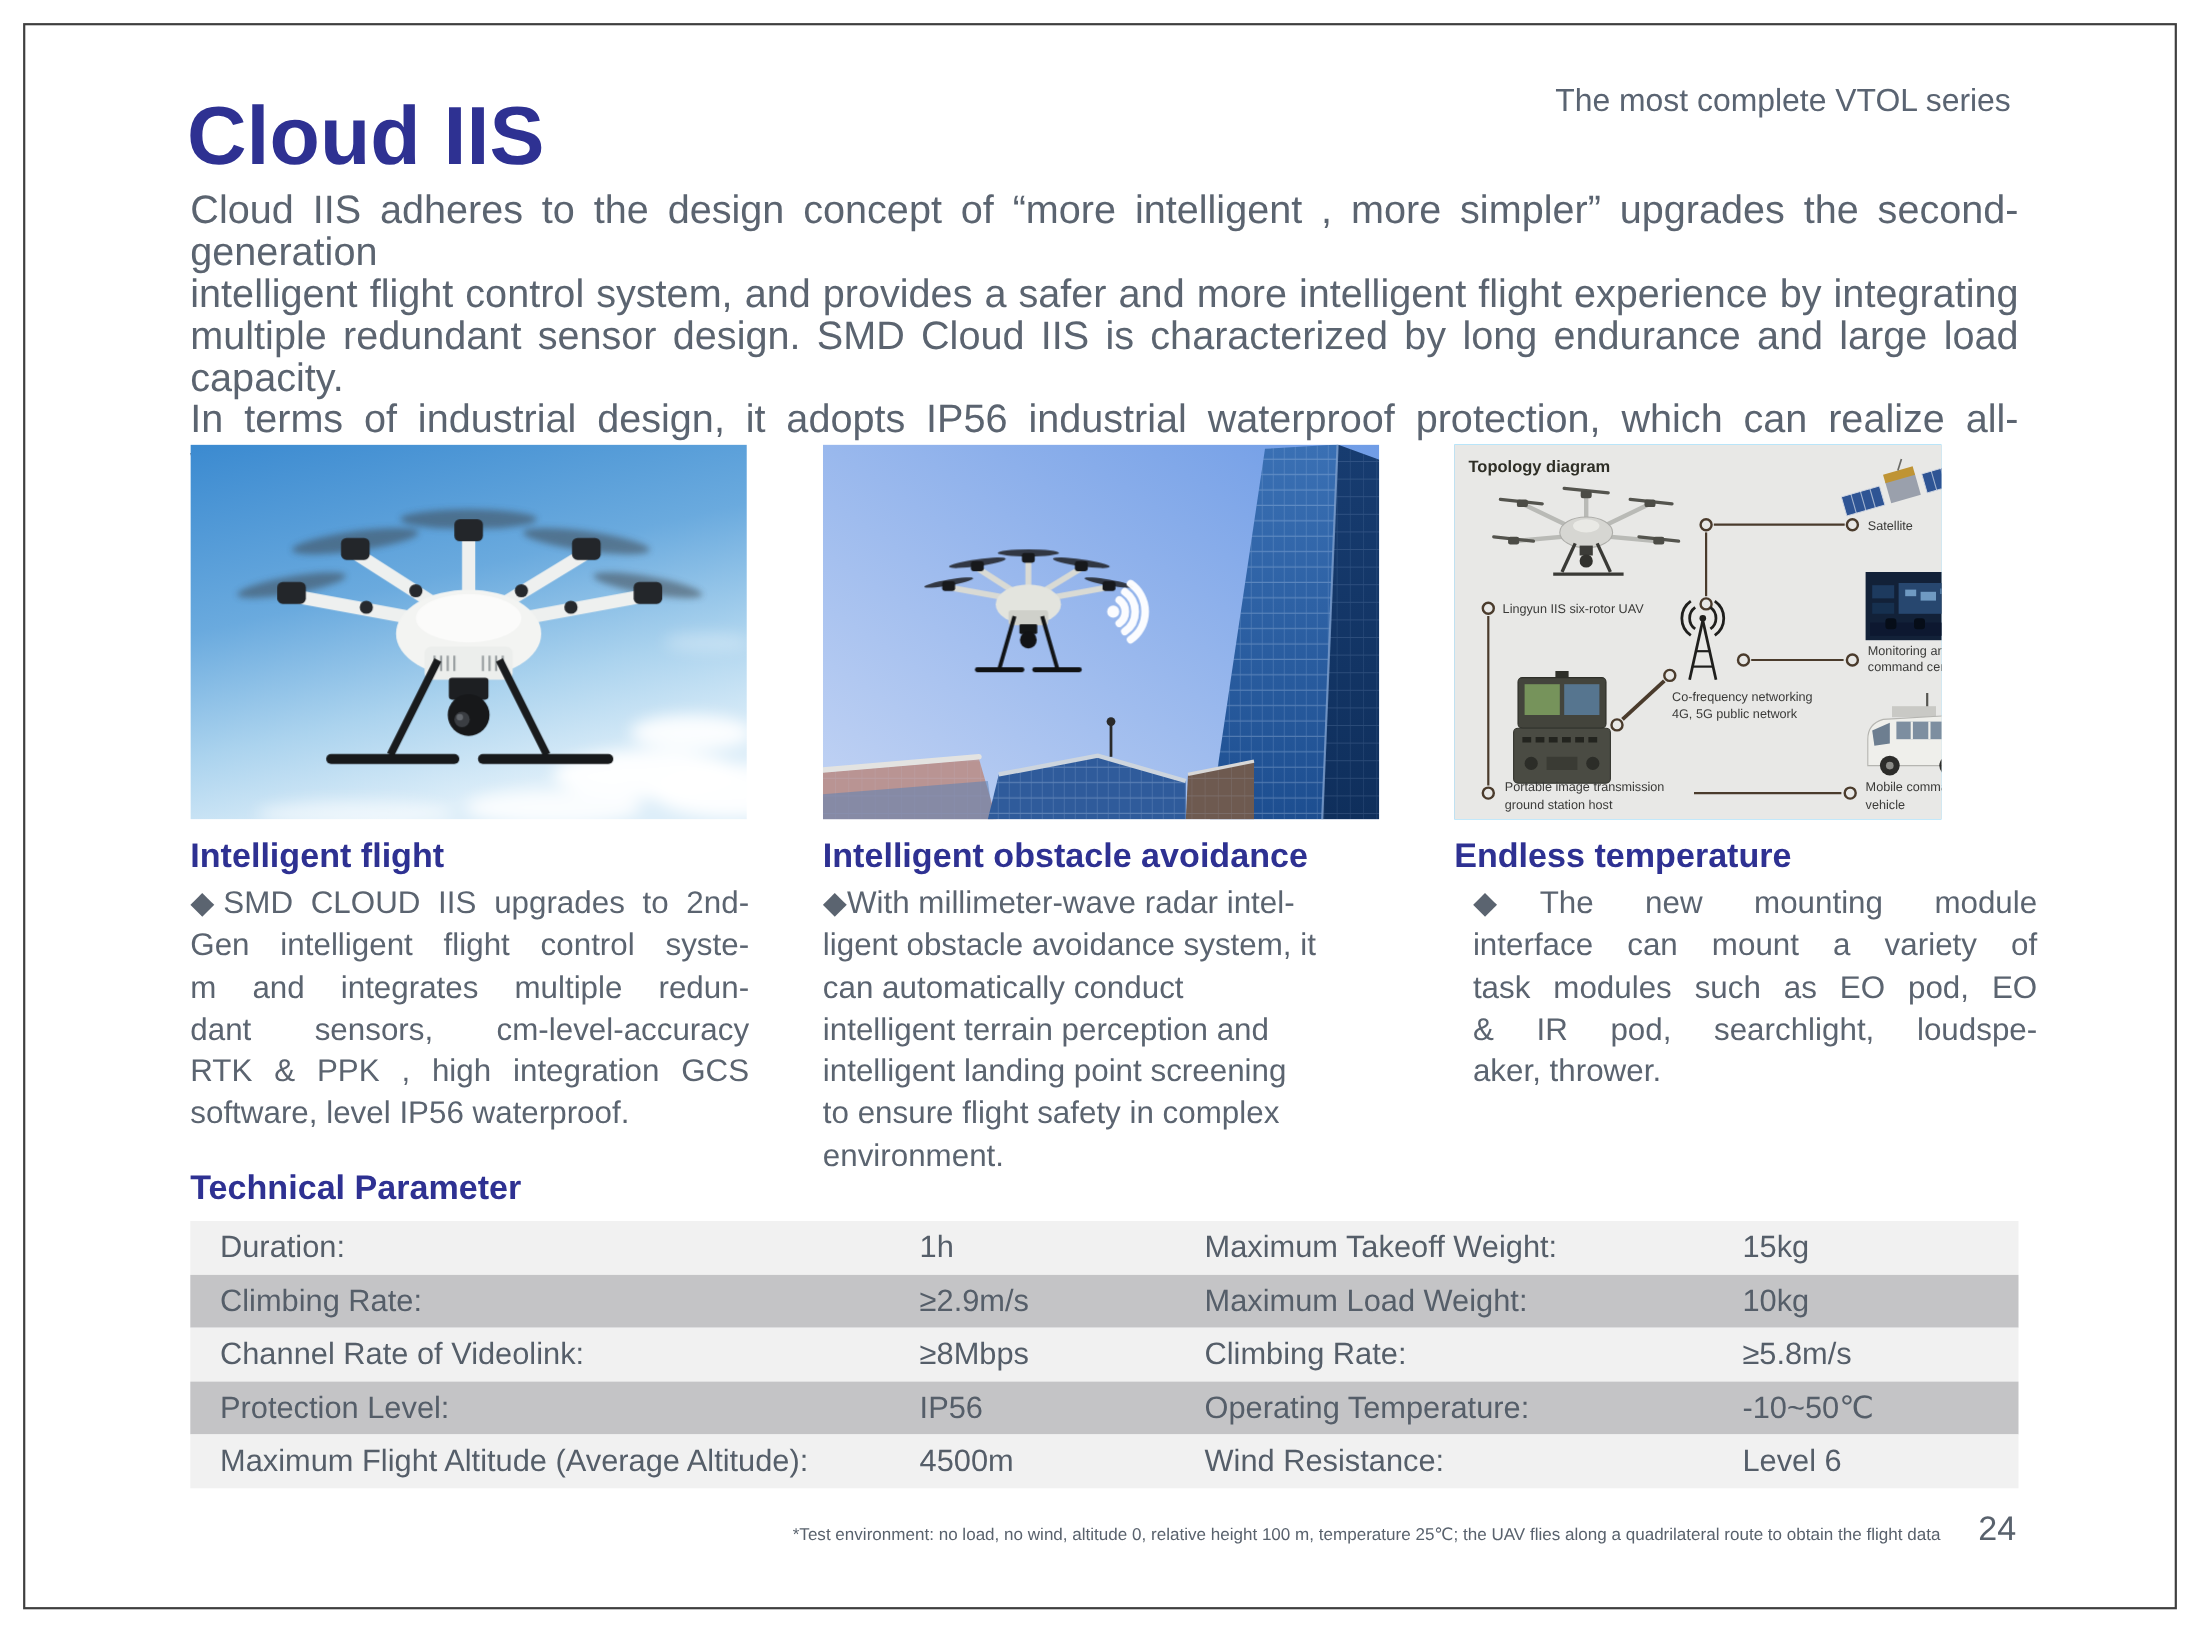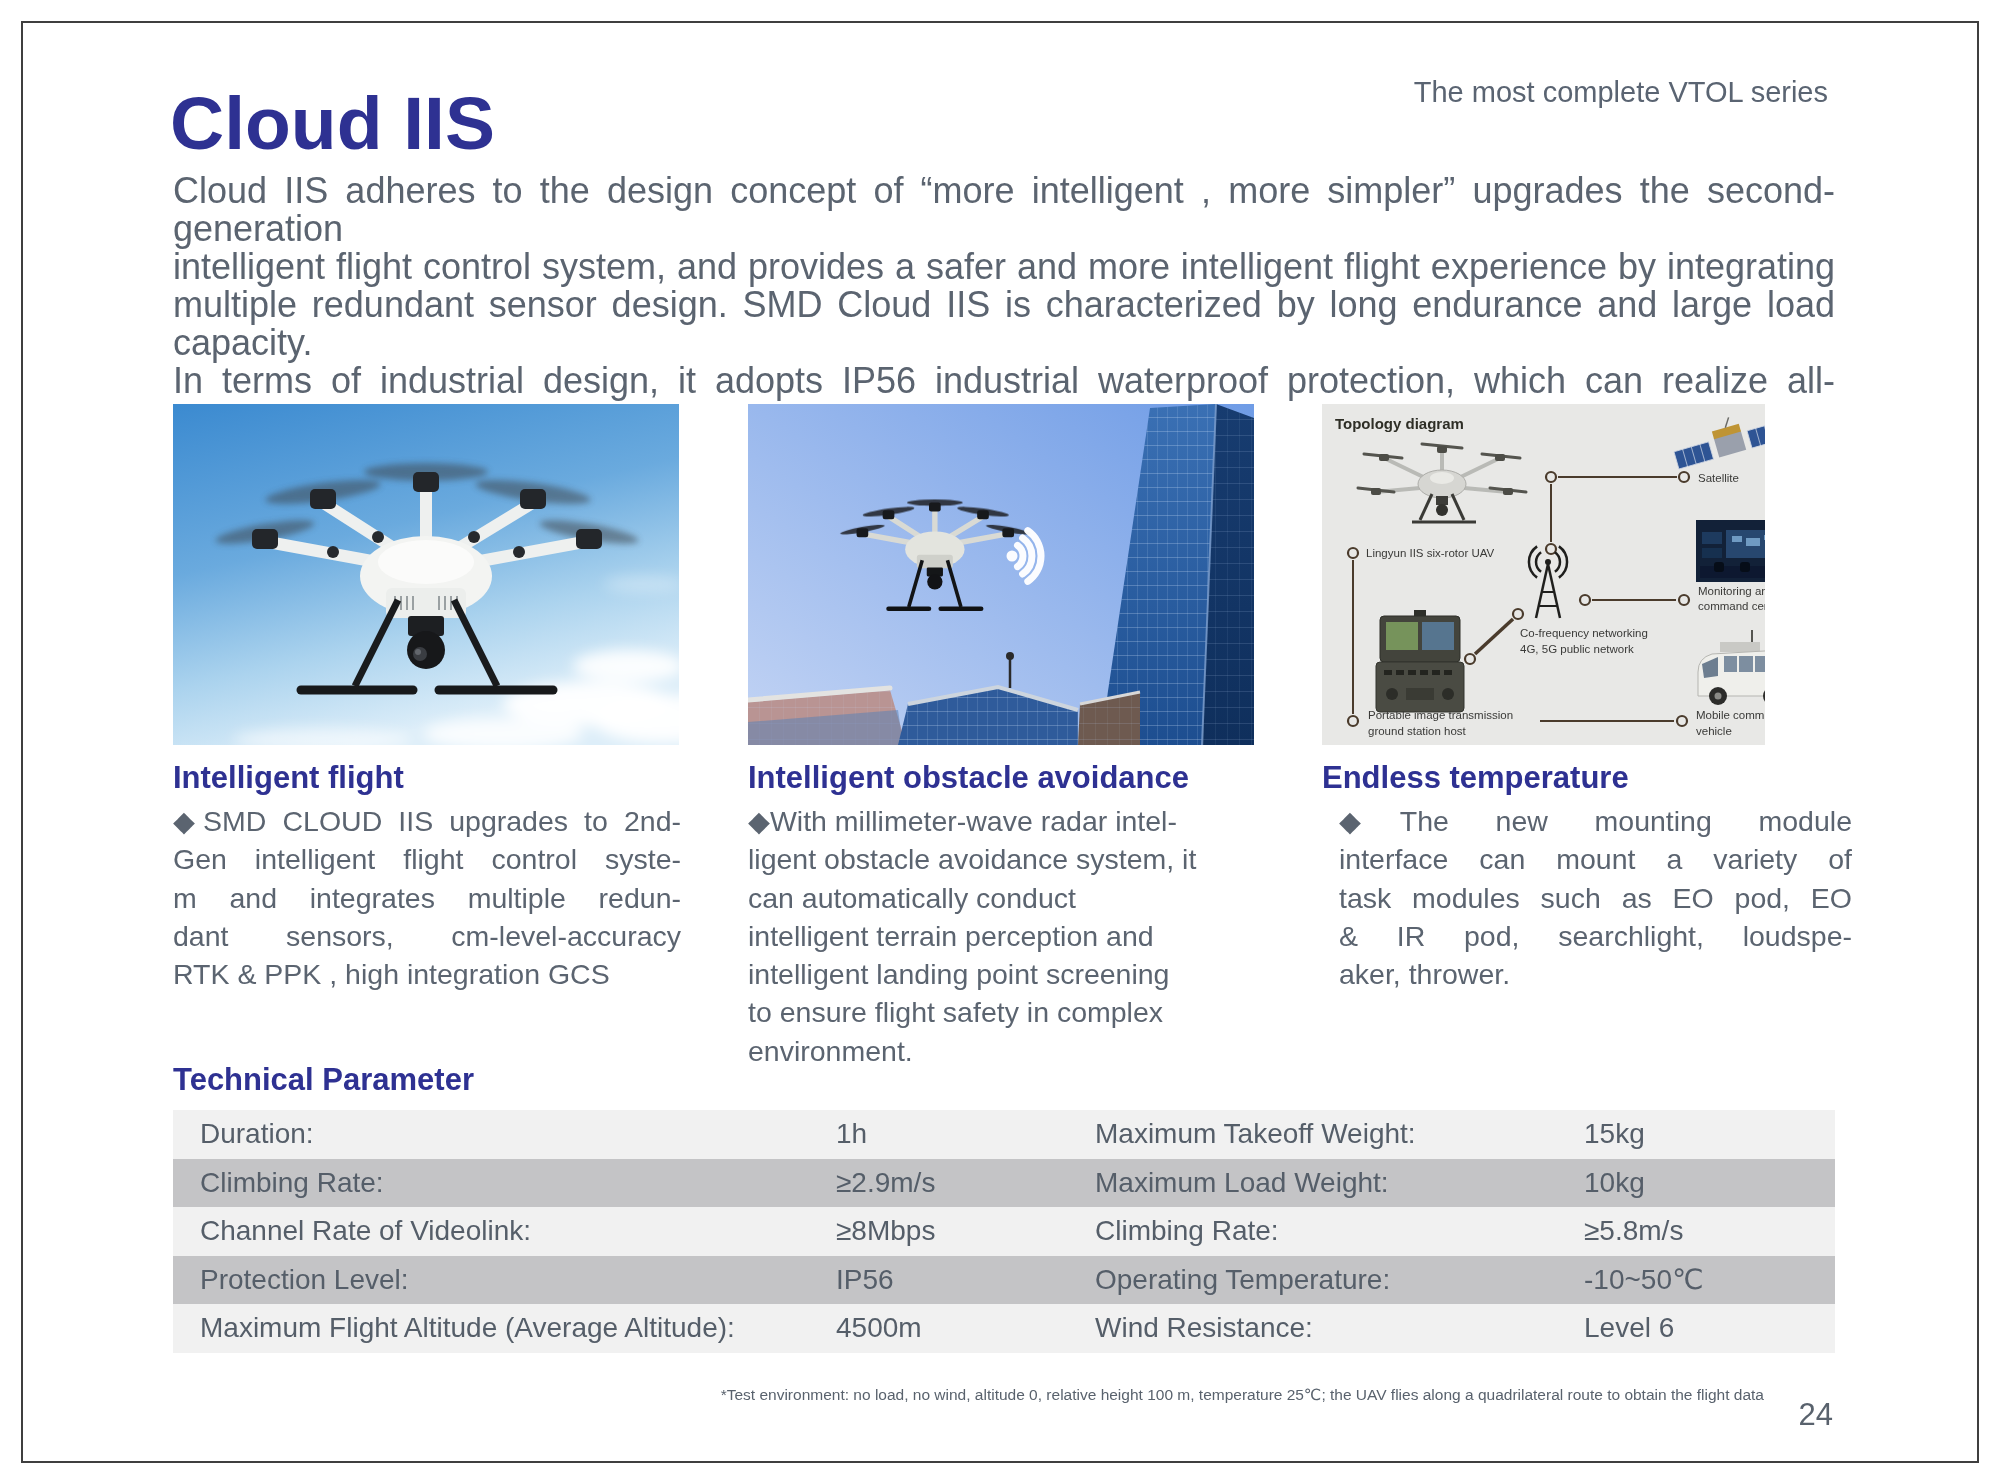--- a/index.html
+++ b/index.html
@@ -34,21 +34,21 @@
   .spec-table{position:absolute;left:173px;top:1110px;width:1662px;}
   .trow{height:48.5px;display:flex;align-items:center;font-size:28px;color:#555e69;}
   .trow:nth-child(odd){background:#f1f1f1;}
   .trow:nth-child(even){background:#c4c4c6;}
   .c1{width:663px;padding-left:27px;box-sizing:border-box;}
   .c2{width:259px;}
   .c3{width:489px;}
   .c4{flex:1;}
 
   .footnote{position:absolute;right:236px;top:1386px;font-size:15.5px;color:#59626d;}
-  .pagenum{position:absolute;right:167px;top:1372px;font-size:31px;color:#59626d;margin-top:25px;}
+  .pagenum{position:absolute;right:167px;top:1372px;font-size:31px;color:#59626d;}
 
   svg text{font-family:"Liberation Sans","DejaVu Sans",sans-serif;}
   .topo-label{font-size:11.5px;fill:#3a3a38;}
   .topo-title{font-size:15px;font-weight:bold;fill:#2e2e26;}
 </style>
 </head>
 <body>
 
 <div class="frame"></div>
 
@@ -392,20 +392,21 @@
 <div class="feature-heading" id="fh1">Intelligent flight</div>
 <div class="feature-heading" id="fh2">Intelligent obstacle avoidance</div>
 <div class="feature-heading" id="fh3">Endless temperature</div>
 
 <div class="feature-body justify" id="fb1">
     <div class="tline">◆SMD CLOUD IIS upgrades to 2nd-</div>
     <div class="tline">Gen intelligent flight control syste-</div>
     <div class="tline">m and integrates multiple redun-</div>
     <div class="tline">dant sensors,  cm-level-accuracy</div>
     <div class="tline">RTK &amp; PPK , high integration GCS</div>
+    <div class="tline">software, level IP56 waterproof.</div>
   </div>
 <div class="feature-body" id="fb2">
     <div class="tline">◆With millimeter-wave radar intel-</div>
     <div class="tline">ligent obstacle avoidance system, it</div>
     <div class="tline">can automatically conduct</div>
     <div class="tline">intelligent terrain perception and</div>
     <div class="tline">intelligent landing point screening</div>
     <div class="tline">to ensure flight safety in complex</div>
     <div class="tline">environment.</div>
   </div>

